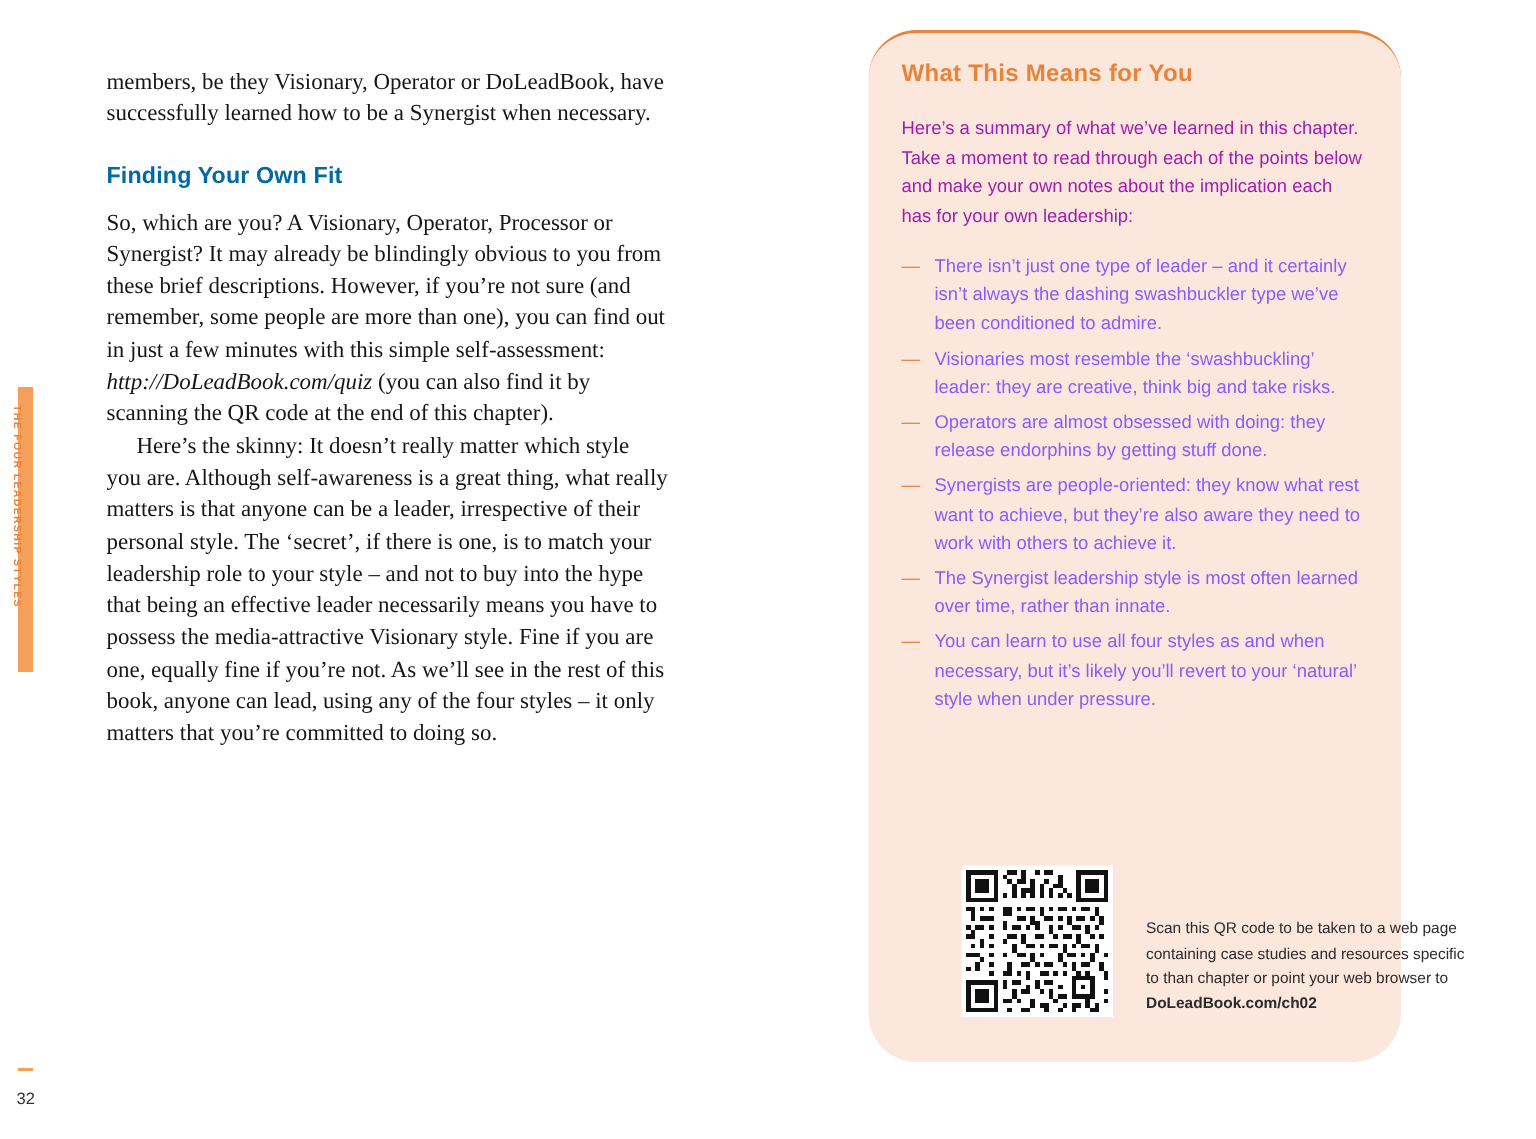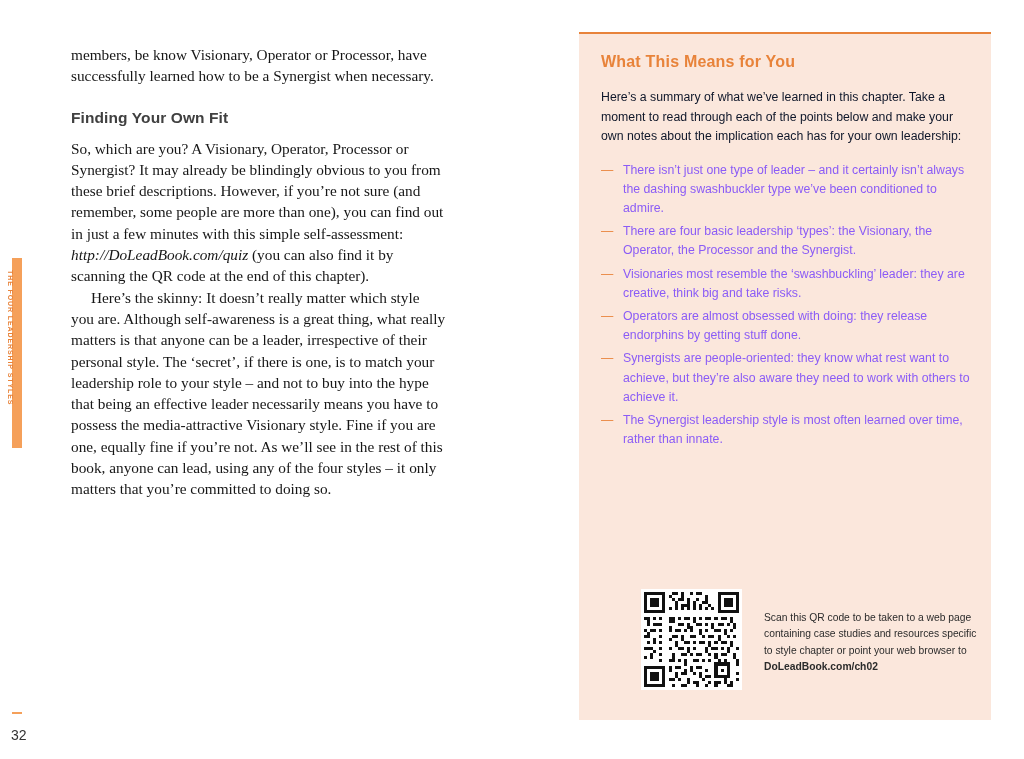--- a/index.html
+++ b/index.html
@@ -51,21 +51,21 @@
     text-align: left;
     color: #161616;
   }
   p.body + p.body {
     text-indent: 20px;
   }
   h2.sub {
     font-family: "Liberation Sans", sans-serif;
     font-size: 15.5px;
     font-weight: bold;
-    color: #404040;
+    color: #0369a1;
     margin: 22px 0 11px 0;
     letter-spacing: 0.1px;
   }
   .it { font-style: italic; }
 
   
   .edge-tab {
     position: absolute;
     width: 10px;
     background: #F5A05A;
@@ -95,49 +95,50 @@
   .folio-rule {
     position: absolute;
     height: 2px;
     background: #F5A05A;
     width: 10px;
   }
   .folio-rule.left { left: 12px; top: 712px; }
   .folio {
     position: absolute;
     font-family: "Liberation Sans", sans-serif;
-    font-size: 14px;
+    font-size: 11px;
     color: #333;
   }
   .folio.left { left: 11px; top: 727px; }
 
   
   .panel {
     position: absolute;
     left: 67px;
-    top: 32px;
-    width: 412px;
+    top: 20px;
+    width: 355px;
     height: 688px;
     background: #FBE7DC;
     border-top: 2.5px solid #E8833A;
     box-sizing: border-box;
+    border-radius: 32px;
   }
   .panel h2 {
     font-family: "Liberation Sans", sans-serif;
     font-size: 16px;
     font-weight: bold;
     color: #E8833A;
     margin: 19px 0 0 22px;
     letter-spacing: 0.2px;
   }
   .panel .intro {
     font-family: "Liberation Sans", sans-serif;
     font-size: 12.3px;
     line-height: 19.5px;
-    color: #0f172a;
+    color: #a21caf;
     margin: 17px 26px 0 22px;
   }
   ul.bullets {
     list-style: none;
     margin: 14px 20px 0 22px;
     padding: 0;
   }
   ul.bullets li {
     font-family: "Liberation Sans", sans-serif;
     font-size: 12.3px;
@@ -155,21 +156,21 @@
     color: #E8833A;
     font-size: 12.3px;
   }
 
   
   .qr-block {
     position: absolute;
     left: 22px;
     bottom: 30px;
     display: flex;
-    align-items: center;
+    align-items: flex-end;
     padding-left: 40px;
   }
   .qr-code {
     width: 101px;
     height: 101px;
     background: #ffffff;
     padding: 0;
     position: relative;
     display: block;
   }
@@ -187,21 +188,21 @@
   }
 </style>
 </head>
 <body>
 
 <div class="spread">
 
   <div class="page-left">
 
     <div class="body-col">
-      <p class="body">members, be know Visionary, Operator or Processor, have successfully learned how to be a Synergist when necessary.</p>
+      <p class="body">members, be they Visionary, Operator or DoLeadBook, have successfully learned how to be a Synergist when necessary.</p>
 
       <h2 class="sub">Finding Your Own Fit</h2>
 
       <p class="body"><span>So, which are you? A Visionary, Operator, Processor or Synergist? It may already be blindingly obvious to you from these brief descriptions. However, if you’re not sure (and remember, some people are more than one), you can find out in just a few minutes with this simple self-assessment: </span><span class="it">http://DoLeadBook.com/quiz</span><span> (you can also find it by scanning the QR code at the end of this chapter).</span></p>
 
       <p class="body">Here’s the skinny: It doesn’t really matter which style you are. Although self-awareness is a great thing, what really matters is that anyone can be a leader, irrespective of their personal style. The ‘secret’, if there is one, is to match your leadership role to your style – and not to buy into the hype that being an effective leader necessarily means you have to possess the media-attractive Visionary style. Fine if you are one, equally fine if you’re not. As we’ll see in the rest of this book, anyone can lead, using any of the four styles – it only matters that you’re committed to doing so.</p>
     </div>
 
     <div class="edge-tab left"></div>
     <div class="edge-tab-label left">THE FOUR LEADERSHIP STYLES</div>
@@ -211,25 +212,25 @@
   </div>
 
   <div class="page-right">
 
     <div class="panel">
       <h2>What This Means for You</h2>
       <p class="intro">Here’s a summary of what we’ve learned in this chapter. Take a moment to read through each of the points below and make your own notes about the implication each has for your own leadership:</p>
 
       <ul class="bullets">
         <li>There isn’t just one type of leader – and it certainly isn’t always the dashing swashbuckler type we’ve been conditioned to admire.</li>
-        <li>There are four basic leadership ‘types’: the Visionary, the Operator, the Processor and the Synergist.</li>
         <li>Visionaries most resemble the ‘swashbuckling’ leader: they are creative, think big and take risks.</li>
         <li>Operators are almost obsessed with doing: they release endorphins by getting stuff done.</li>
         <li>Synergists are people-oriented: they know what rest want to achieve, but they’re also aware they need to work with others to achieve it.</li>
         <li>The Synergist leadership style is most often learned over time, rather than innate.</li>
+        <li>You can learn to use all four styles as and when necessary, but it’s likely you’ll revert to your ‘natural’ style when under pressure.</li>
       </ul>
 
       <div class="qr-block">
         <svg class="qr-code" viewBox="0 0 33 33" shape-rendering="crispEdges" aria-hidden="true">
           <rect width="33" height="33" fill="#ffffff"></rect>
           <g fill="#111111">
 
             <rect x="1" y="1" width="7" height="1"></rect>
               <rect x="1" y="7" width="7" height="1"></rect>
             <rect x="1" y="1" width="1" height="7"></rect>
@@ -399,21 +400,21 @@
               <rect x="13" y="31" width="2" height="1"></rect>
             <rect x="18" y="31" width="1" height="1"></rect>
               <rect x="21" y="31" width="1" height="1"></rect>
             <rect x="24" y="31" width="1" height="1"></rect>
               <rect x="28" y="31" width="2" height="1"></rect>
           </g>
         </svg>
         <div class="qr-caption">
           <div>Scan this QR code to be taken to a web page</div>
           <div>containing case studies and resources specific</div>
-          <div>to style chapter or point your web browser to</div>
+          <div>to than chapter or point your web browser to</div>
           <div class="url">DoLeadBook.com/ch02</div>
         </div>
       </div>
     </div>
 
   </div>
 
 </div>
 
 </body></html>

